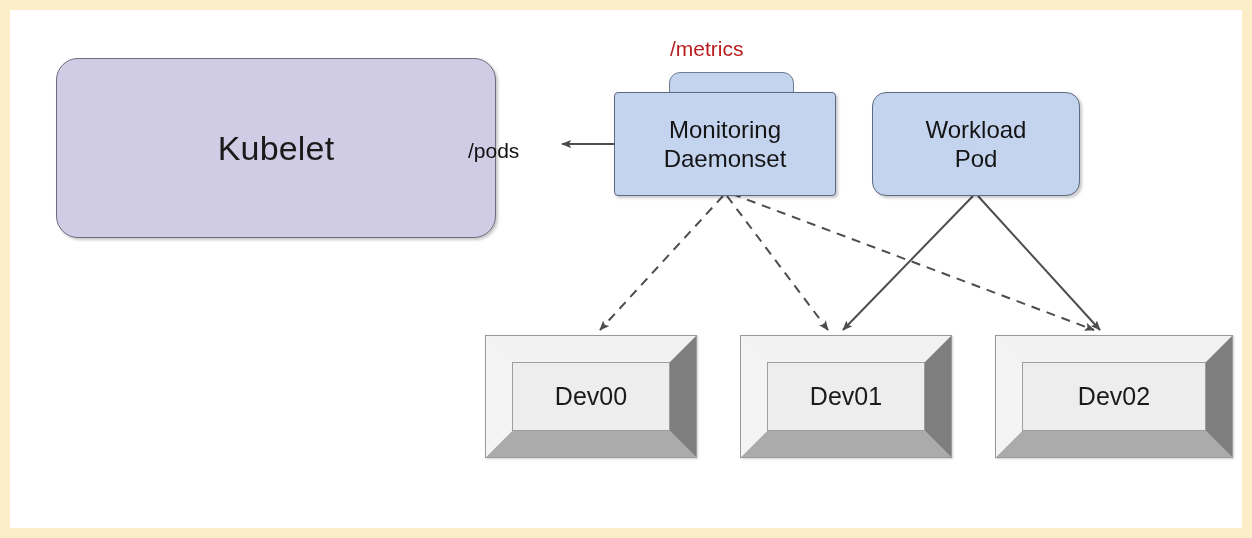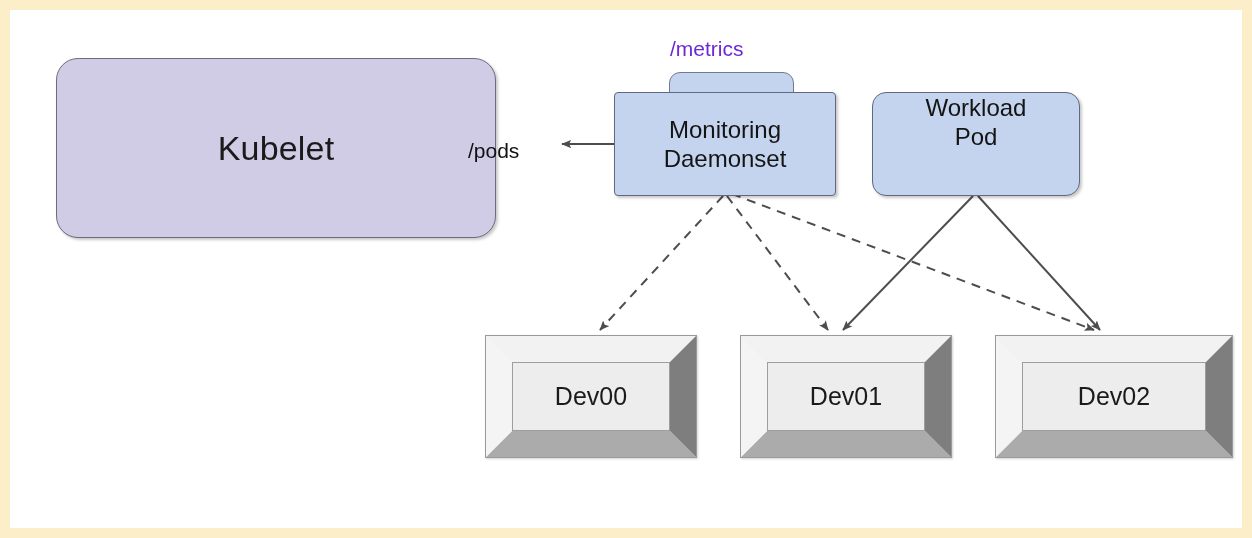--- a/index.html
+++ b/index.html
@@ -74,21 +74,21 @@
     color: #111111;
     white-space: nowrap;
   }
 
   
   .metrics-label {
     position: absolute;
     left: 660px;
     top: 27px;
     font-size: 21px;
-    color: #6d28d9;
+    color: #b91c1c;
     white-space: nowrap;
   }
   .md-tab {
     position: absolute;
     left: 659px;
     top: 62px;
     width: 125px;
     height: 42px;
     background: #c5d4ee;
     border: 1.5px solid #6f7b91;
@@ -126,20 +126,21 @@
     width: 208px;
     height: 104px;
     background: #c5d4ee;
     border: 1.5px solid #5f6a80;
     border-radius: 14px;
     box-sizing: border-box;
     box-shadow: 2px 2px 3px rgba(0,0,0,0.22);
     display: flex;
     flex-direction: column;
     align-items: center;
+    justify-content: center;
     line-height: 1.22;
   }
   .wp-box .label {
     font-size: 24px;
     color: #141414;
     text-align: center;
   }
 
   
   .dev {

